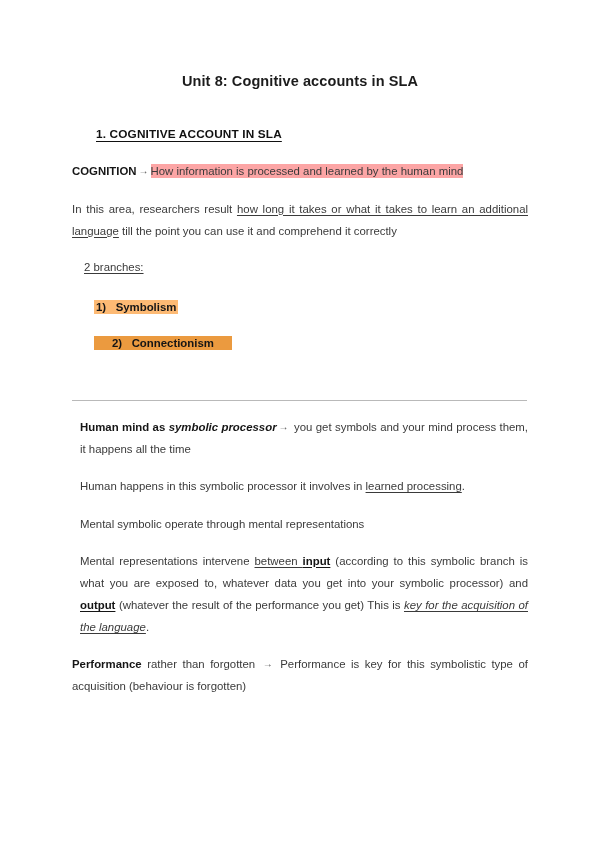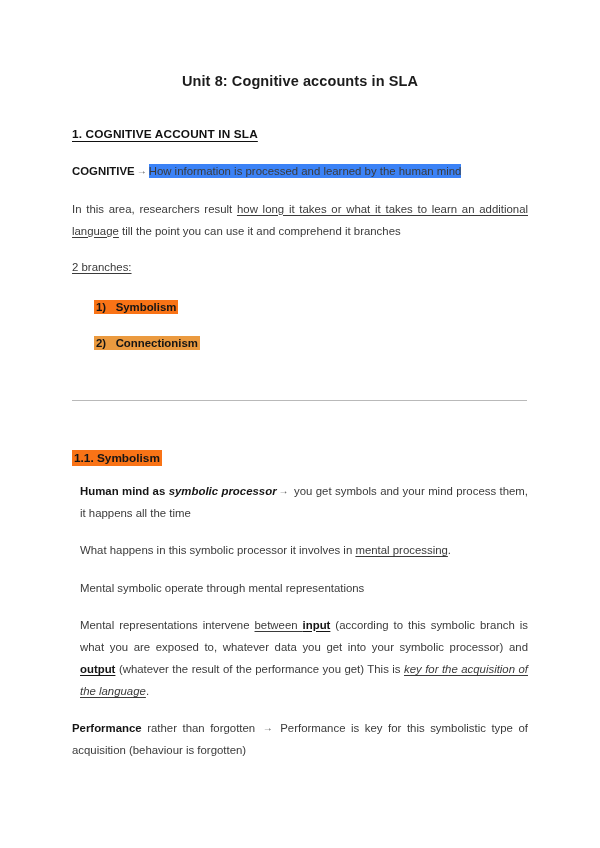--- a/index.html
+++ b/index.html
@@ -45,55 +45,55 @@
     font-size: 11.8px;
     font-weight: bold;
     color: #111111;
     text-decoration: underline;
     text-underline-offset: 2.5px;
     margin: 0;
     padding-top: 37px;
     letter-spacing: .15px;
     display: block;
   }
-  .h-section .inner { display: inline; }
+  .h-section .inner { display: inline; margin-left: 24px; }
 
   
   p {
     margin: 0;
     font-size: 11.4px;
     line-height: 1.95;
     color: #3a3a3a;
   }
   .just {
     text-align: justify;
     text-justify: inter-word;
   }
   .sp-cognition { padding-top: 19px; }
   .sp-area      { padding-top: 15px; }
-  .sp-branches  { padding-top: 14px; }
+  .sp-branches  { padding-top: 14px; margin-left: 12px; }
   .sp-perf      { padding-top: 14px; }
   .sp-para      { padding-top: 15px; margin-left: 8px; }
 
   b, strong { color: #151515; font-weight: bold; }
   .u  { text-decoration: underline; text-underline-offset: 2px; }
   .i  { font-style: italic; }
   .bi { font-weight: bold; font-style: italic; color: #151515; }
 
   .arrow {
     font-size: 10px;
     color: #555;
     padding: 0 2px;
     vertical-align: 1px;
   }
 
   
-  .hl-yellow { background: #3b82f6; color: #3a3a3a; padding: 1px 0; }
-  .hl-pink   { background: #f97316; color: #151515; padding: 1px 2px; }
-  .hl-orange { background: #eb9a3f; color: #151515; padding: 1px 2px; }
+  .hl-yellow { background: #fca5a5; color: #3a3a3a; padding: 1px 0; }
+  .hl-pink   { background: #fdba74; color: #151515; padding: 1px 2px; }
+  .hl-orange { background: #eb9a3f; color: #151515; padding: 1px 18px; }
 
   
   .branch-list {
     list-style: none;
     margin: 0;
     padding: 0;
   }
   .branch-item {
     padding-left: 22px;
     font-size: 11.4px;
@@ -131,45 +131,42 @@
 <div class="page">
   <div class="content">
 
     <h1 class="doc-title">Unit 8: Cognitive accounts in SLA</h1>
 
     <div class="h-section">
       <span class="inner">1. COGNITIVE ACCOUNT IN SLA</span>
     </div>
 
     <p class="sp-cognition">
-      <b>COGNITIVE</b><span class="arrow">→</span><span class="hl-yellow">How information is processed and learned by the human mind</span>
+      <b>COGNITION</b><span class="arrow">→</span><span class="hl-yellow">How information is processed and learned by the human mind</span>
     </p>
 
-    <p class="just sp-area"><span>In this area, researchers result </span><span class="u">how long it takes or what it takes to learn an additional language</span><span> till the point you can use it and comprehend it branches</span></p>
+    <p class="just sp-area"><span>In this area, researchers result </span><span class="u">how long it takes or what it takes to learn an additional language</span><span> till the point you can use it and comprehend it correctly</span></p>
 
     <p class="sp-branches"><span class="u">2 branches:</span></p>
 
     <ul class="branch-list">
       <li class="branch-item">
         <span class="hl-pink"><span class="branch-tag">1)</span><span class="branch-tag">   </span><b>Symbolism</b></span>
       </li>
       <li class="branch-item">
         <span class="hl-orange"><span class="branch-tag">2)</span><span class="branch-tag">   </span><b>Connectionism</b></span>
       </li>
     </ul>
 
     <hr class="divider">
 
-    <div class="h-sub">
-      <span class="hl-pink">1.1. Symbolism</span>
-    </div>
 
     <p class="just sp-para"><b>Human mind as </b><span class="bi">symbolic processor</span><span class="arrow">→</span><span> you get symbols and your mind process them, it happens all the time</span></p>
 
-    <p class="sp-para"><span>What happens in this symbolic processor it involves in </span><span class="u">mental processing</span><span>.</span></p>
+    <p class="sp-para"><span>Human happens in this symbolic processor it involves in </span><span class="u">learned processing</span><span>.</span></p>
 
     <p class="sp-para">Mental symbolic operate through mental representations</p>
 
     <p class="just sp-para"><span>Mental representations intervene </span><span class="u">between </span><b class="u">input</b><span> (according to this symbolic branch is what you are exposed to, whatever data you get into your symbolic processor) and </span><b class="u">output</b><span> (whatever the result of the performance you get) This is </span><span class="i u">key for the acquisition of the language</span><span>.</span></p>
 
     <p class="just sp-perf"><b>Performance</b><span> rather than forgotten  </span><span class="arrow">→</span><span> Performance is key for this symbolistic type of acquisition (behaviour is forgotten)</span></p>
 
   </div>
 </div>
 

